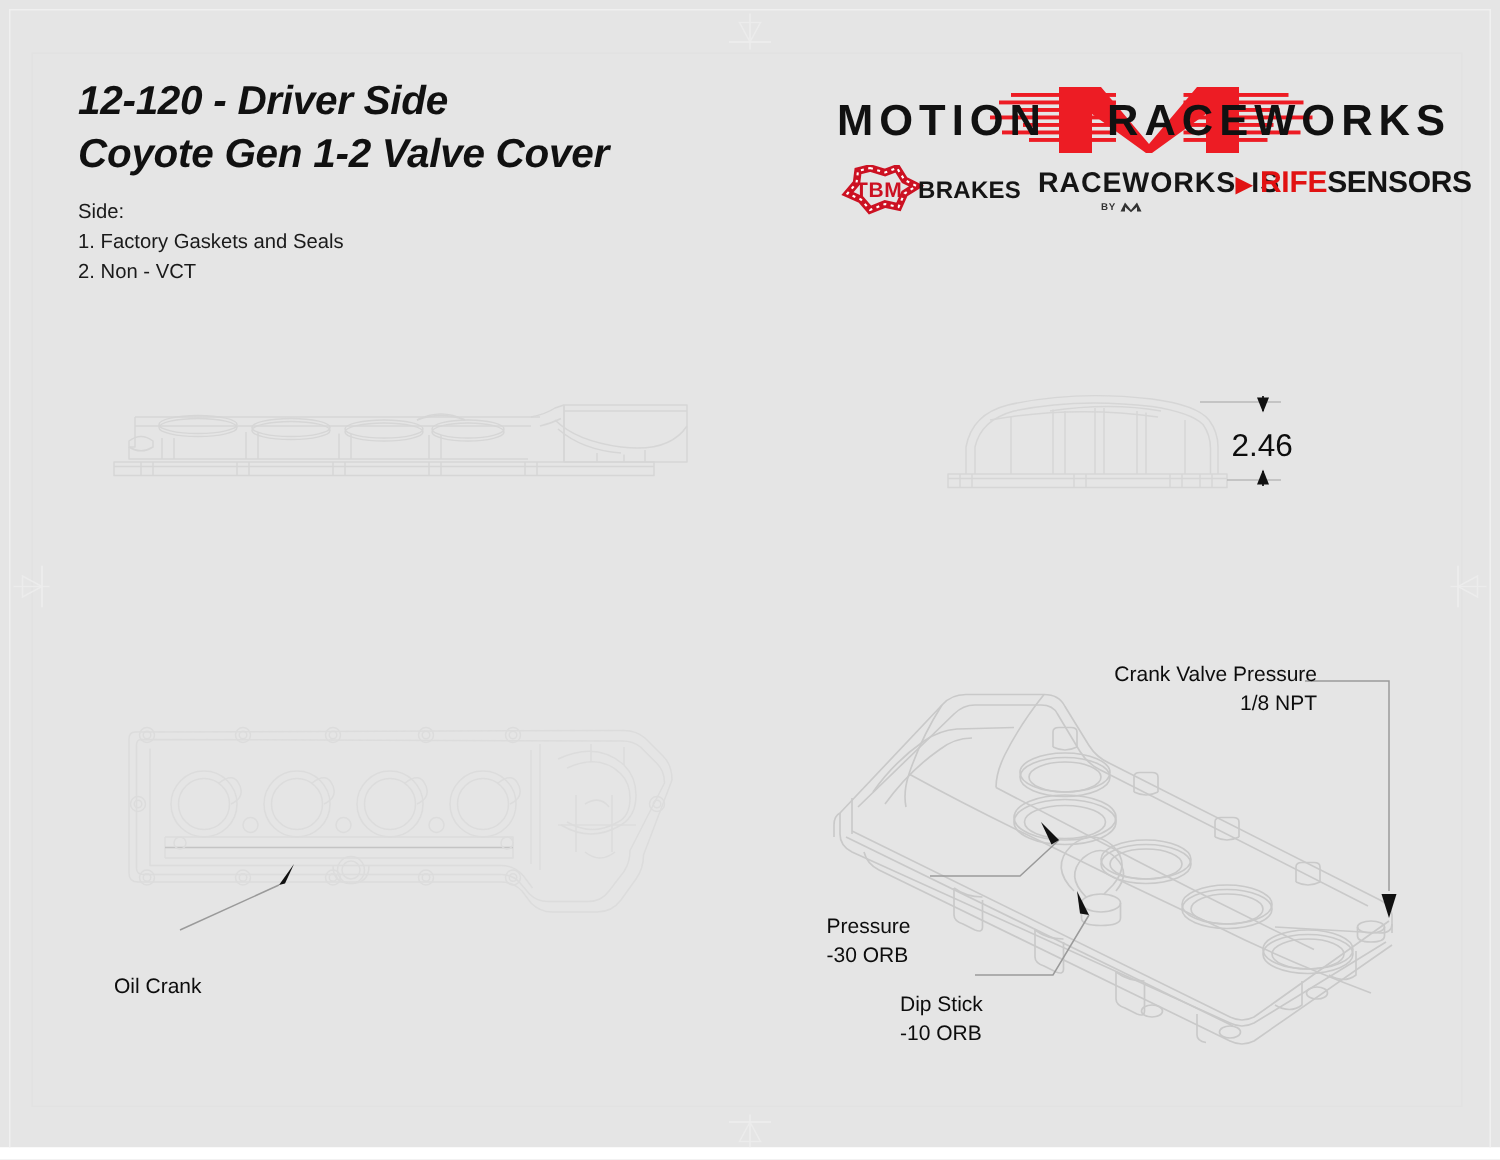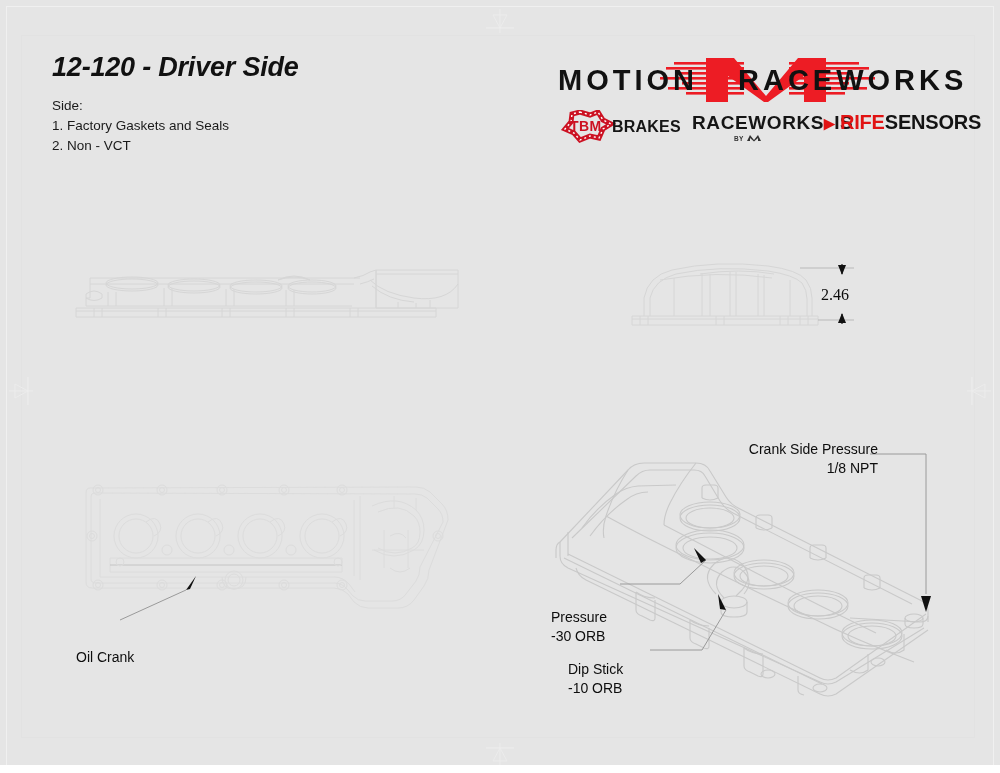--- a/index.html
+++ b/index.html
@@ -163,24 +163,23 @@
   .callout {
     position: absolute;
     font-size: 14px;
     color: #0d0d0d;
     line-height: 1.35;
     white-space: nowrap;
   }
   .callout.right-align { text-align: right; }
   .dim-text {
     position: absolute;
-    font-size: 16px;
+    font-size: 21px;
     color: #0d0d0d;
     white-space: nowrap;
-    font-family: Liberation Serif, serif;
   }
 </style>
 </head>
 <body>
 
 <div id="sheet">
 
   <div class="outer-frame"></div>
   <div class="inner-frame"></div>
 
@@ -208,20 +207,21 @@
   <div class="reg-mark" style="left:486px; top:742px;">
     <svg width="28" height="26" viewBox="0 0 28 26">
       <path d="M7 19 L21 19 L14 6 Z" fill="none" stroke="#ececec" stroke-width="1"></path>
       <line x1="14" y1="1" x2="14" y2="25" stroke="#ececec" stroke-width="1"></line>
       <line x1="0" y1="6" x2="28" y2="6" stroke="#eeeeee" stroke-width="1"></line>
     </svg>
   </div>
 
   <div class="title-block">
     <div class="title-line">12-120 - Driver Side</div>
+    <div class="title-line">Coyote Gen 1-2 Valve Cover</div>
     <div class="notes">
       <div class="notes-head">Side:</div>
       <div class="note-item">1. Factory Gaskets and Seals</div>
       <div class="note-item">2. Non - VCT</div>
     </div>
   </div>
 
   <div class="logo-block">
 
     <div class="mr-wordmark">
@@ -589,27 +589,27 @@
         <path d="M186 128 L174 116 L181 131 Z" fill="#111111"></path>
       </g>
       <g>
         <polyline points="130,218 182,218 206,178" fill="none" stroke="#9a9a9a" stroke-width="1"></polyline>
         <path d="M206 178 L198 162 L200 177 Z" fill="#111111"></path>
       </g>
     </svg>
   </div>
 
   <div class="callout right-align" style="left:652px; top:440px; width:226px;">
-    <div>Crank Side Pressure</div>
+    <div>Crank Valve Pressure</div>
     <div>1/8 NPT</div>
   </div>
 
   <div class="callout" style="left:551px; top:608px;">
     <div>Pressure</div>
     <div>-30 ORB</div>
   </div>
 
-  <div class="callout" style="left:568px; top:660px;">
+  <div class="callout" style="left:600px; top:660px;">
     <div>Dip Stick</div>
     <div>-10 ORB</div>
   </div>
 
 </div>
 
 </body></html>

